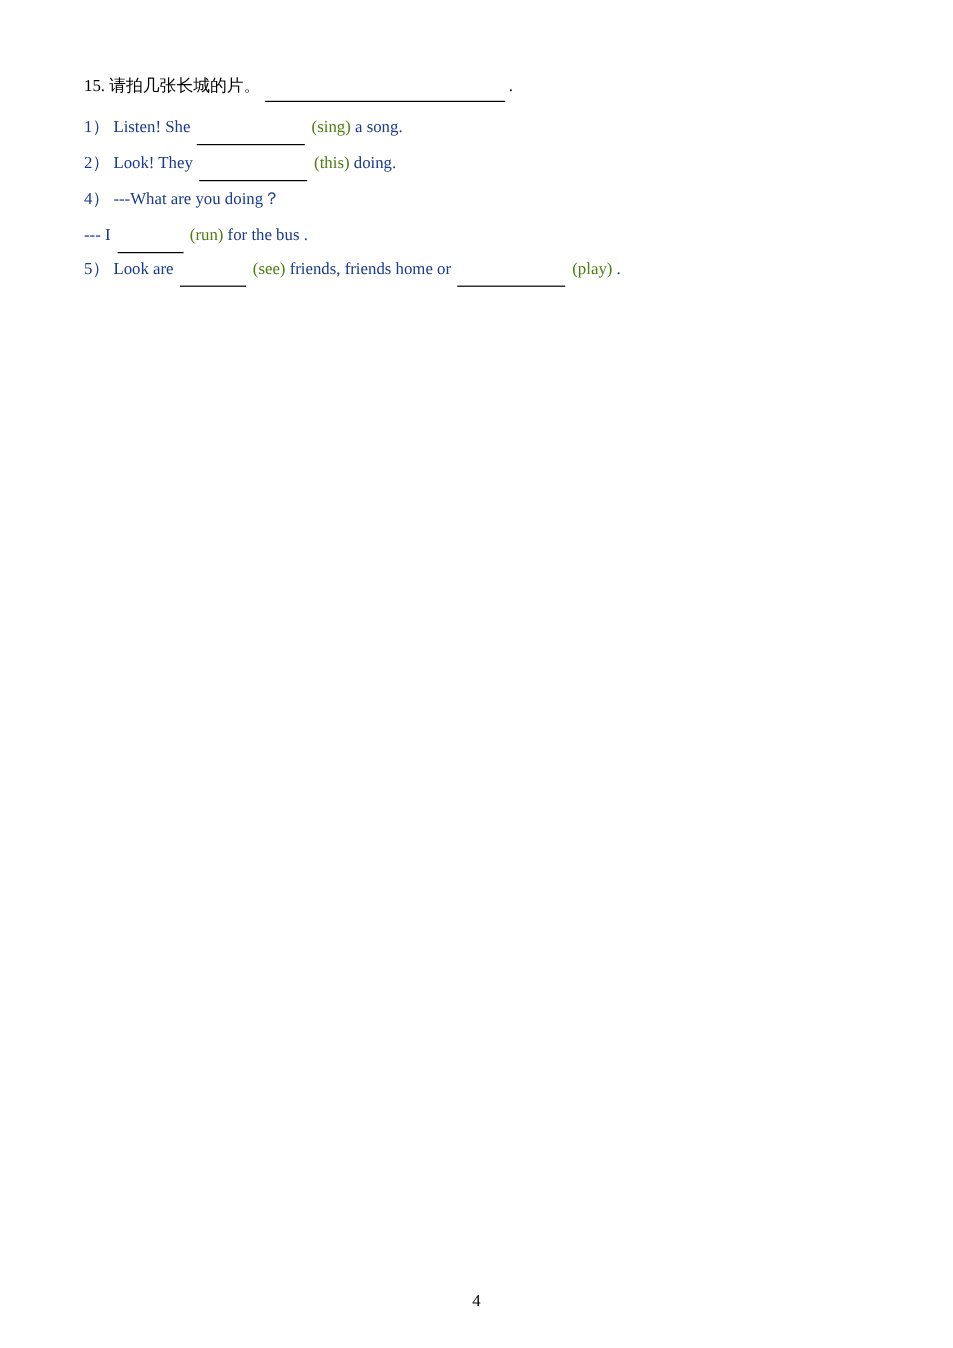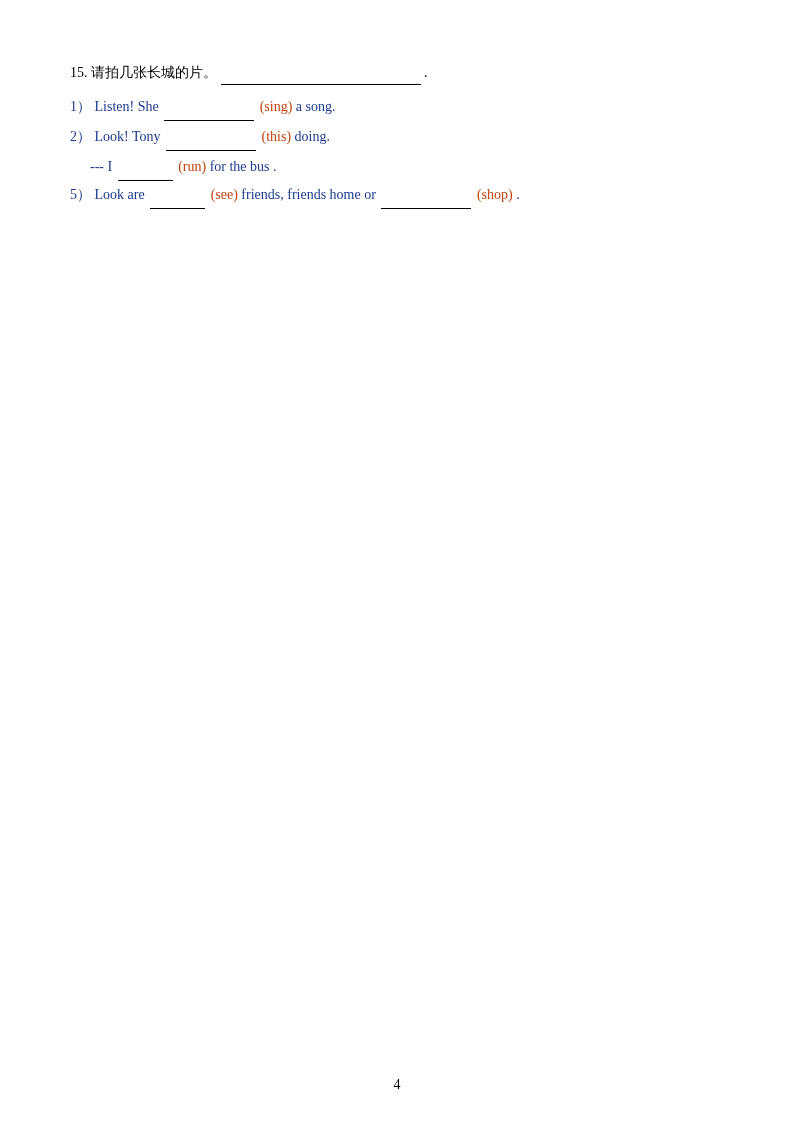--- a/index.html
+++ b/index.html
@@ -59,25 +59,24 @@
 
     .cn-text {
       color: #000000;
     }
 
     .en-blue {
       color: #1a3a8f;
     }
 
     .hint {
-      color: #c2410c;
+      color: #4d7c0f;
     }
 
     .item-4-sub {
-      margin-left: 20px;
       line-height: 2.0;
     }
 
     .page-number {
       position: absolute;
       bottom: 30px;
       left: 50%;
       transform: translateX(-50%);
       font-size: 14px;
       color: #000;
@@ -106,40 +105,44 @@
   <div class="exercise-item">
     <span class="en-blue">1）</span>
     <span class="en-blue"> Listen! She </span>
     <span class="blank blank-medium"></span>
     <span class="hint"> (sing) </span>
     <span class="en-blue">a song.</span>
   </div>
 
   <div class="exercise-item">
     <span class="en-blue">2）</span>
-    <span class="en-blue"> Look! Tony </span>
+    <span class="en-blue"> Look! They </span>
     <span class="blank blank-medium"></span>
     <span class="hint">(this) </span>
     <span class="en-blue">doing.</span>
   </div>
 
 
+  <div class="exercise-item">
+    <span class="en-blue">4）</span>
+    <span class="en-blue"> ---What are you doing？</span>
+  </div>
   <div class="item-4-sub">
     <span class="en-blue">--- I </span>
     <span class="blank blank-short"></span>
     <span class="hint"> (run) </span>
     <span class="en-blue">for the bus .</span>
   </div>
 
   <div class="exercise-item">
     <span class="en-blue">5）</span>
     <span class="en-blue"> Look are </span>
     <span class="blank blank-short"></span>
     <span class="hint"> (see) </span>
     <span class="en-blue">friends, friends home or </span>
     <span class="blank blank-medium"></span>
-    <span class="hint"> (shop)</span>
+    <span class="hint"> (play)</span>
     <span class="en-blue">.</span>
   </div>
 
 </div>
 
 <div class="page-number">4</div>
 
 </body></html>

